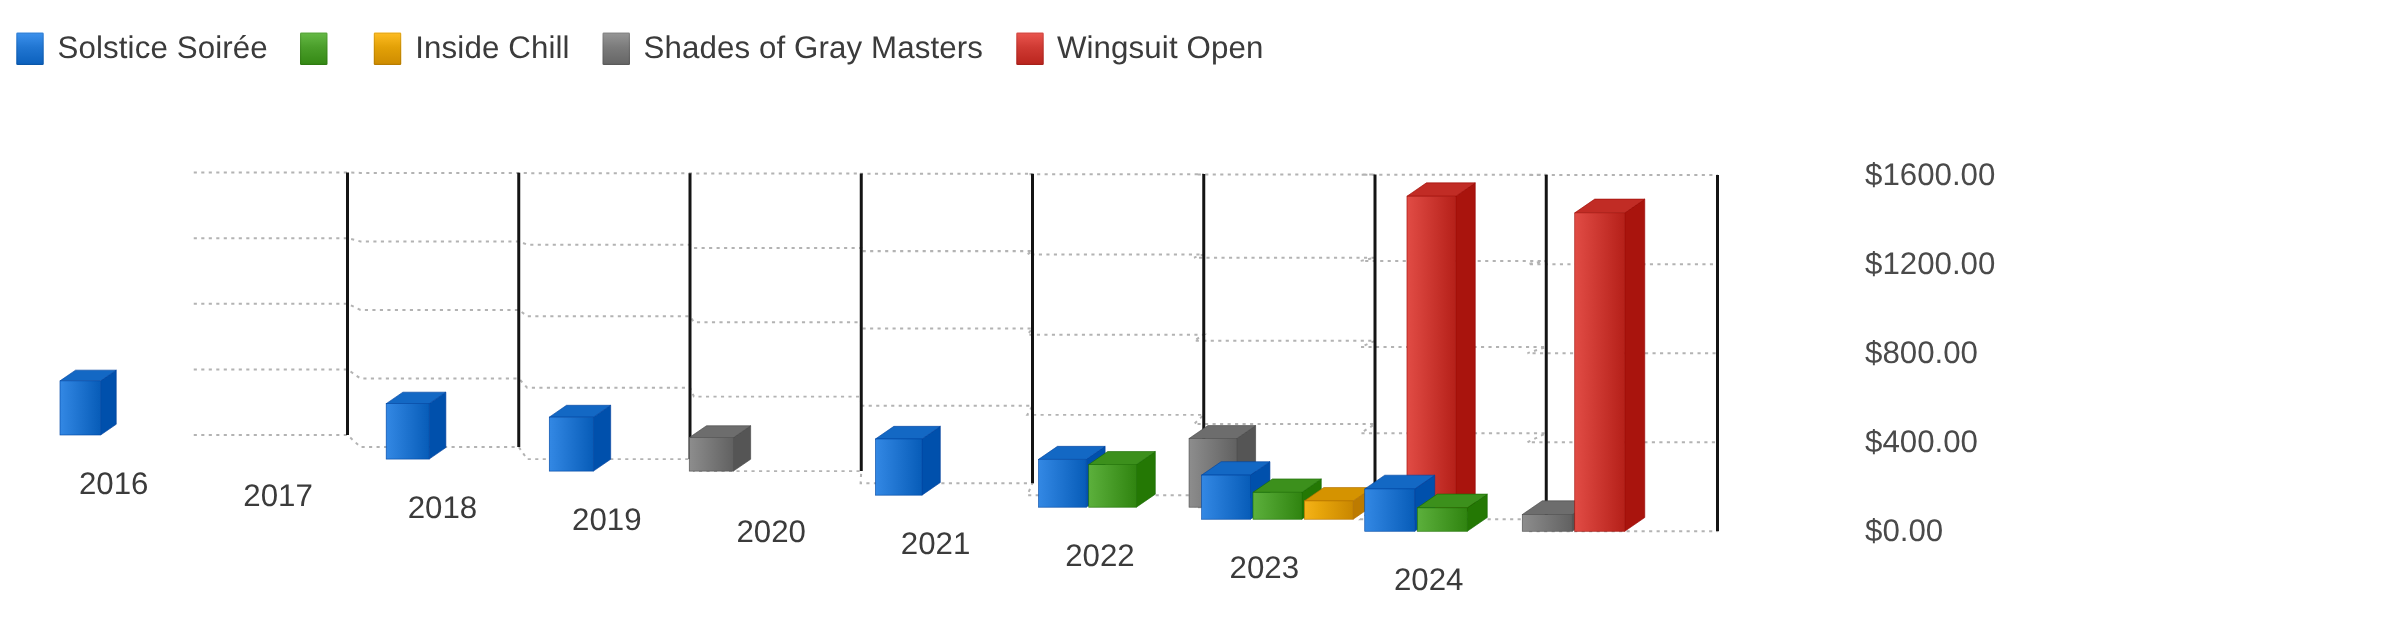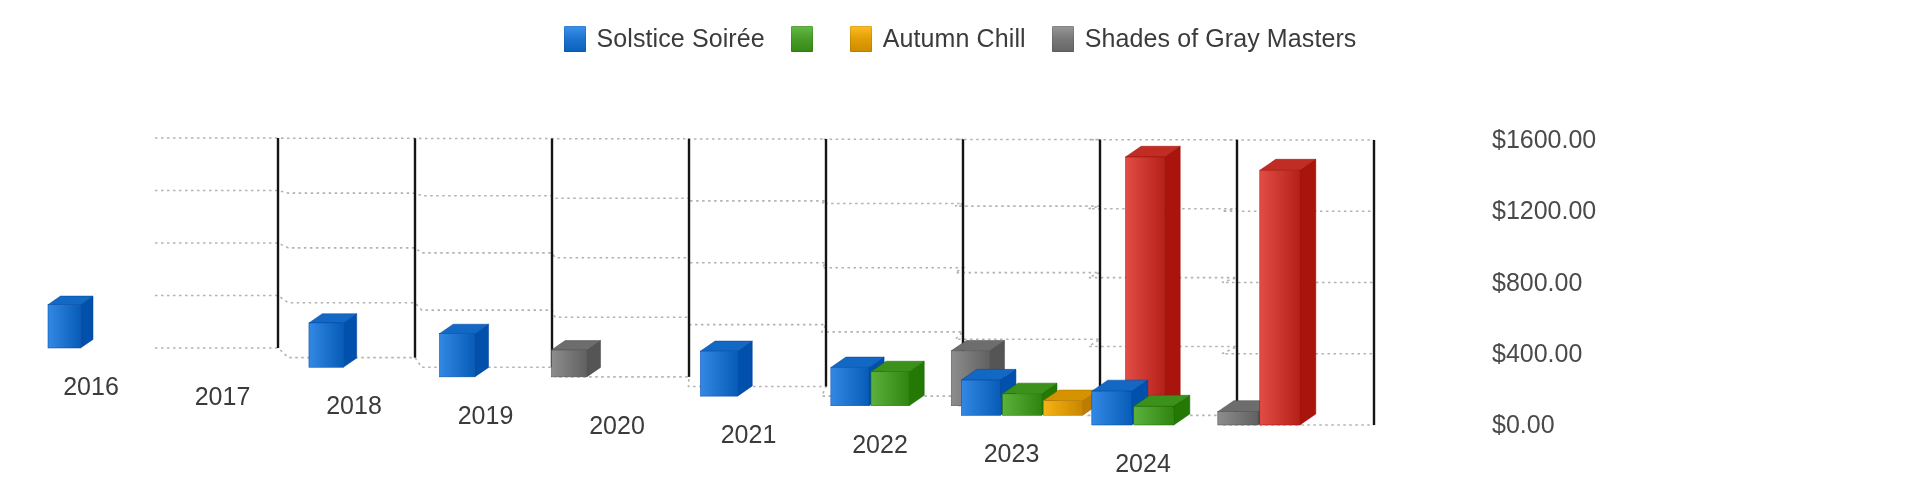--- a/index.html
+++ b/index.html
@@ -7,21 +7,21 @@
     width:1920px;height:499px;
     background:#ffffff;
     font-family:"Liberation Sans", sans-serif;
     overflow:hidden;
     position:relative;
   }
 
   
   #legend{
     position:absolute;left:0;top:24px;width:1920px;
-    display:flex;justify-content:center;align-items:center;
+    display:flex;justify-content:flex-start;align-items:center;
     gap:0px;
   }
   .legend-item{display:flex;align-items:center;margin:0 13px;}
   .legend-swatch{
     width:22px;height:26px;margin-right:11px;border-radius:1px;
     box-shadow:inset 0 0 0 1px rgba(0,0,0,.10);
   }
   .legend-label{
     font-size:25px;color:#3b3b3b;letter-spacing:.1px;white-space:nowrap;
   }
@@ -47,25 +47,29 @@
 <div id="legend">
   <div class="legend-item">
     <span class="legend-swatch" style="background: linear-gradient(rgb(61, 146, 238) 0%, rgb(33, 118, 210) 45%, rgb(11, 96, 188) 100%);"></span>
     <span class="legend-label">Solstice Soirée</span>
   </div>
   <div class="legend-item">
     <span class="legend-swatch" style="background: linear-gradient(rgb(102, 186, 70) 0%, rgb(74, 158, 42) 45%, rgb(52, 136, 20) 100%);"></span>
   </div>
   <div class="legend-item">
     <span class="legend-swatch" style="background: linear-gradient(rgb(255, 189, 35) 0%, rgb(227, 161, 7) 45%, rgb(205, 139, 0) 100%);"></span>
-    <span class="legend-label">Autumn Chill</span>
+    <span class="legend-label">Inside Chill</span>
   </div>
   <div class="legend-item">
     <span class="legend-swatch" style="background: linear-gradient(rgb(151, 151, 151) 0%, rgb(123, 123, 123) 45%, rgb(101, 101, 101) 100%);"></span>
     <span class="legend-label">Shades of Gray Masters</span>
+  </div>
+  <div class="legend-item">
+    <span class="legend-swatch" style="background: linear-gradient(rgb(235, 86, 79) 0%, rgb(207, 58, 51) 45%, rgb(185, 36, 29) 100%);"></span>
+    <span class="legend-label">Wingsuit Open</span>
   </div>
 </div>
 
 <div id="plot">
   <svg id="chart-svg" width="1920" height="499" viewBox="0 0 1920 499">
     <defs>
       <linearGradient id="floorGrad" x1="0" y1="0" x2="0" y2="1">
         <stop offset="0%" stop-color="#ffffff"></stop>
         <stop offset="100%" stop-color="#f2f2f2"></stop>
       </linearGradient>

